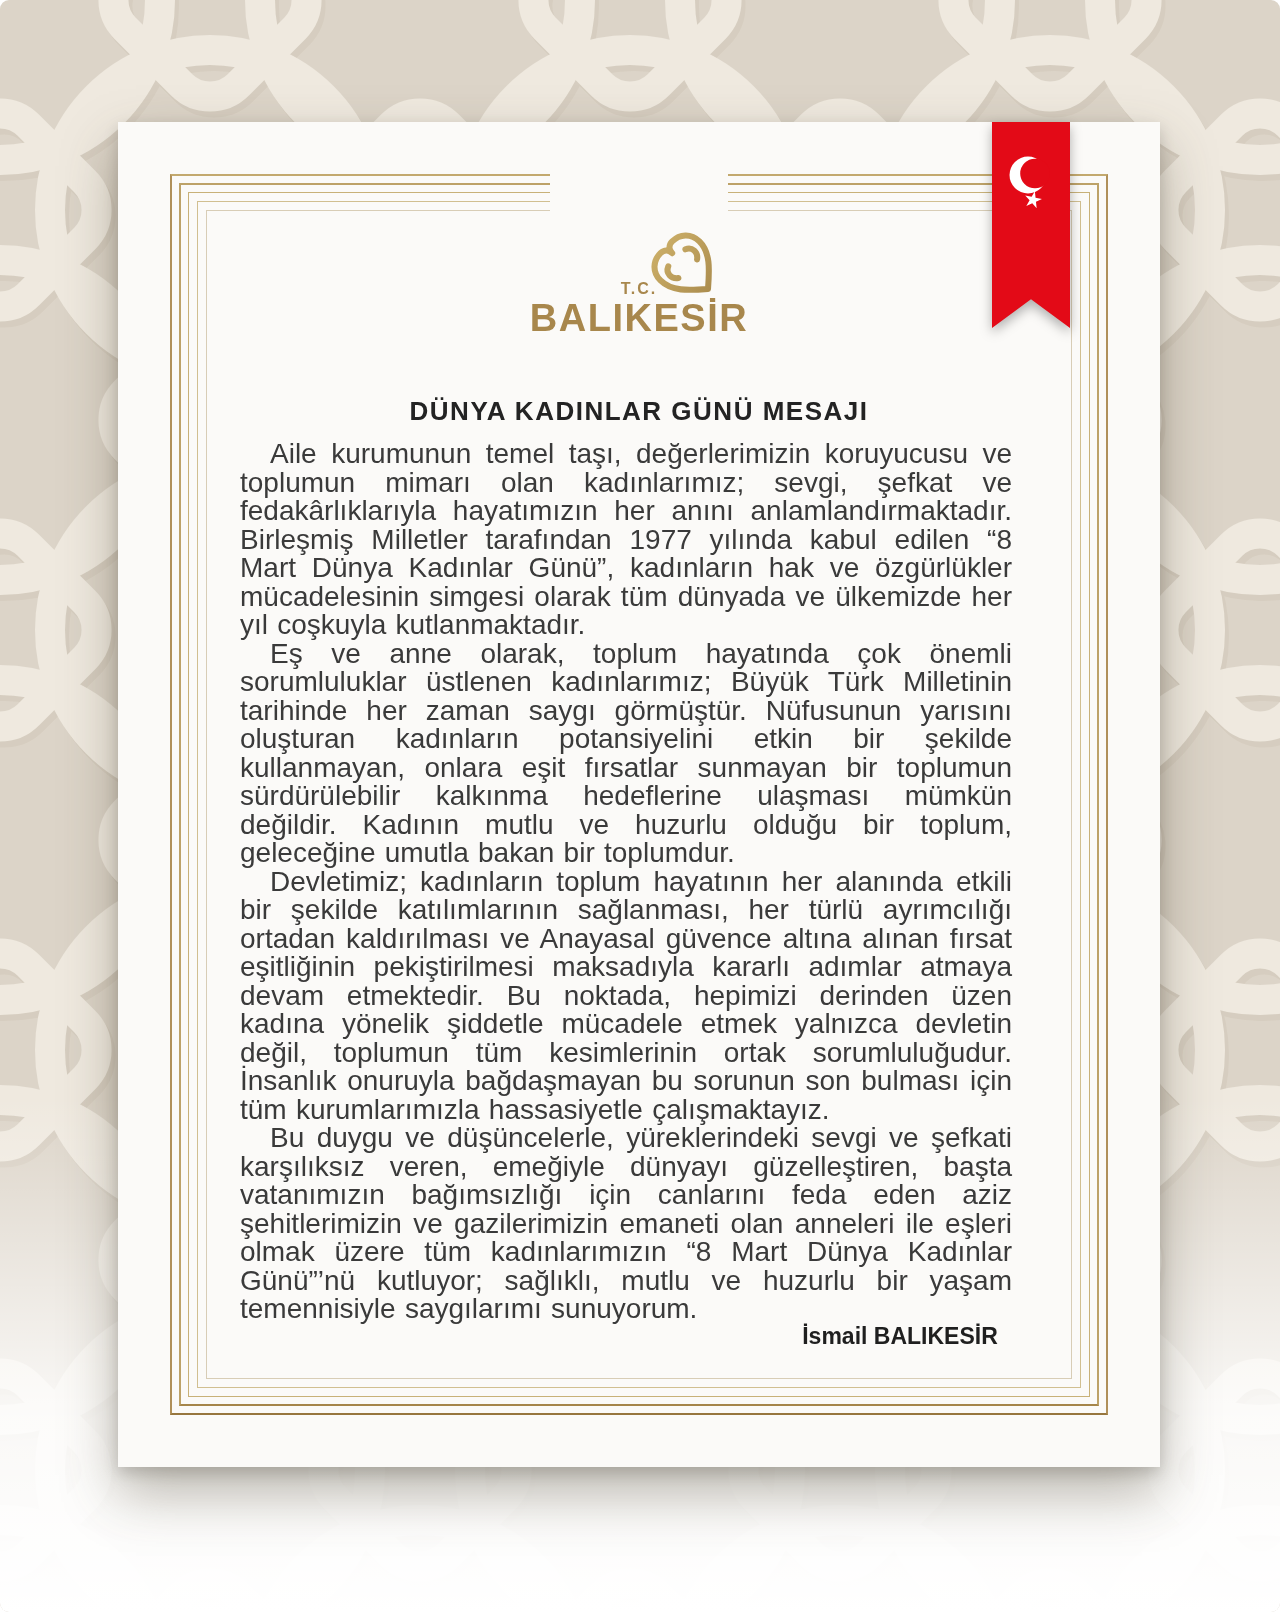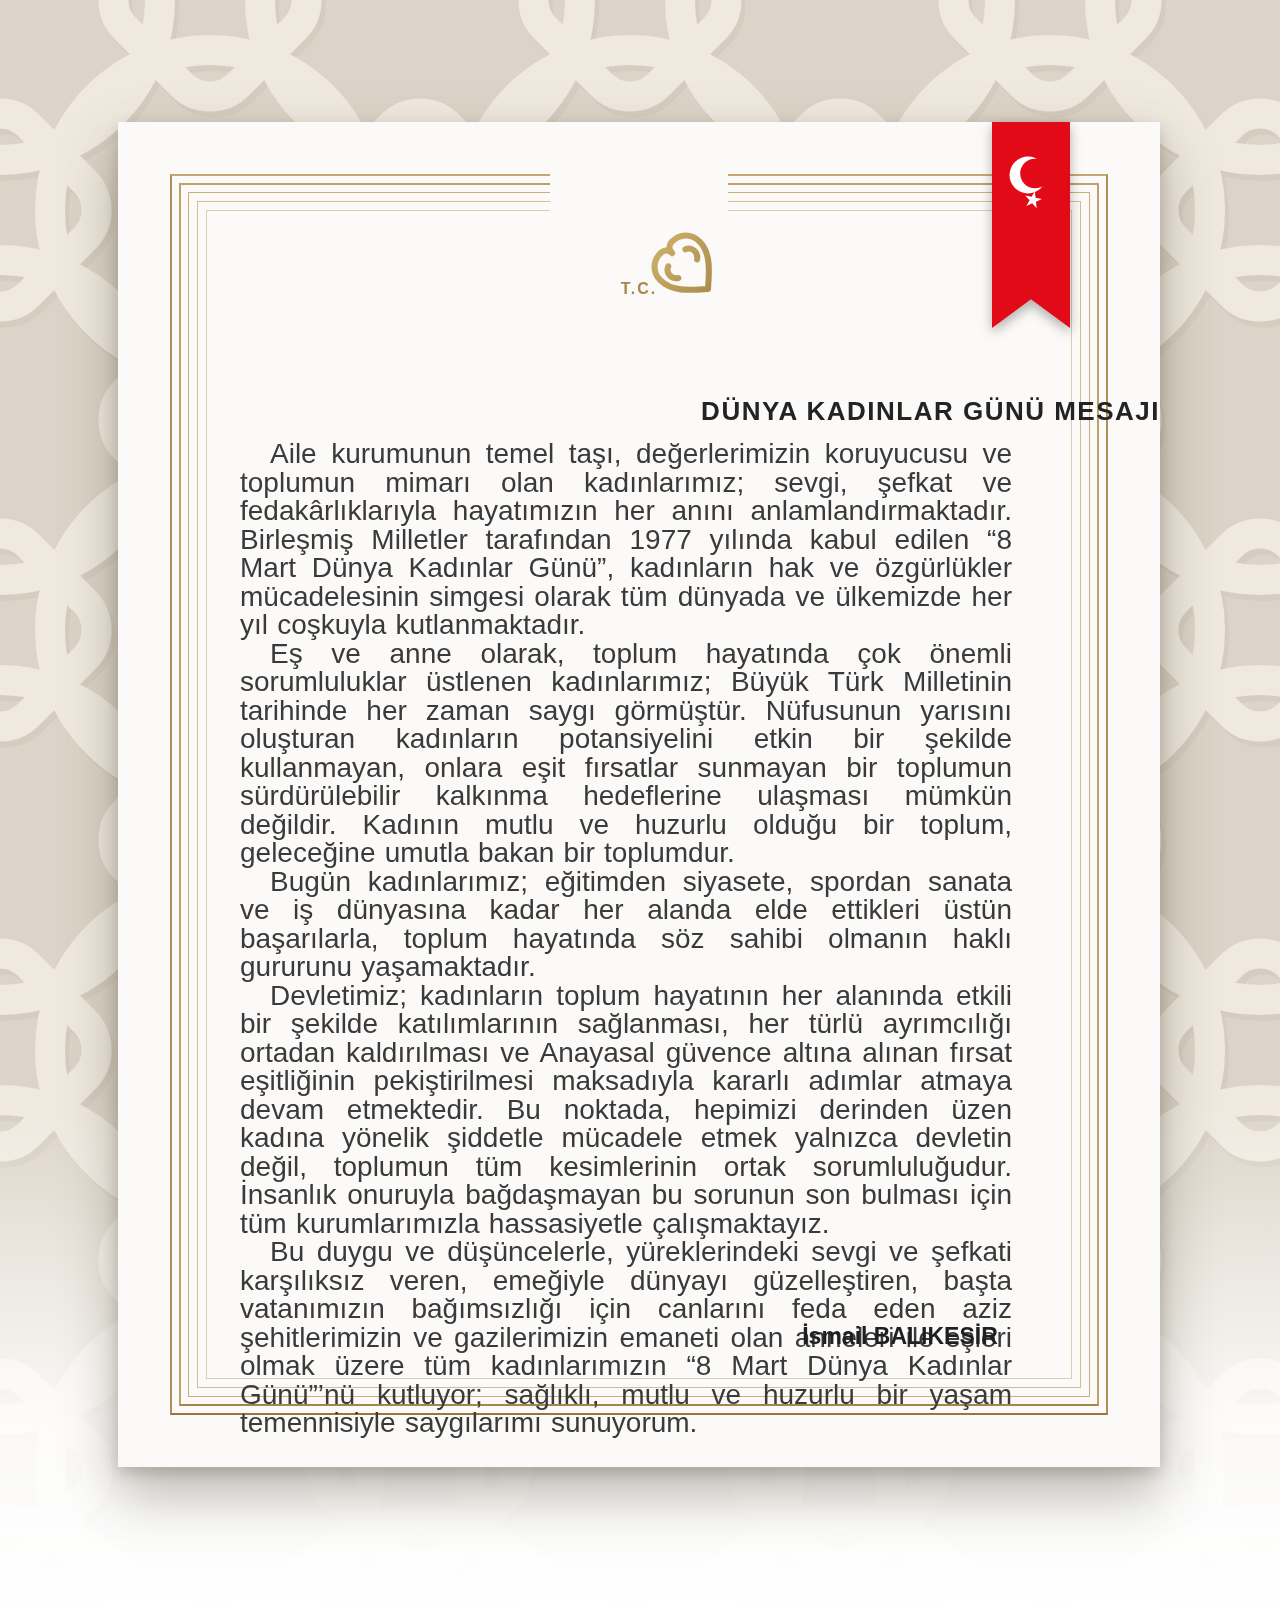--- a/index.html
+++ b/index.html
@@ -3,20 +3,21 @@
 <meta charset="utf-8">
 <style>
   * { box-sizing: border-box; }
   html,body { margin:0; padding:0; }
   .page {
     position: relative;
     width: 1280px; height: 1612px;
     overflow: hidden;
     background: #dcd4c8;
     font-family: "Liberation Sans", sans-serif;
+    border-radius: 9px;
   }
   .bg-pattern { position:absolute; left:0; top:0; }
   .bg-fade {
     position:absolute; inset:0; pointer-events:none;
     background: linear-gradient(to bottom, rgba(255,255,255,0) 68%, rgba(255,255,255,.85) 88%, #ffffff 100%);
   }
   .corner-knot {
     position:absolute; left:848px; top:1388px; width:832px; height:832px;
     filter: saturate(1.35) drop-shadow(-10px 12px 10px rgba(110,95,70,.45));
   }
@@ -37,21 +38,21 @@
   }
   .logo {
     position:absolute; top:22px; left:50%; transform:translateX(-50%);
     width:152px; height:152px;
   }
   .hdr { position:absolute; left:0; right:0; text-align:center; color:#a8874c; }
   .tc   { top:158px; font-size:16px; font-weight:bold; letter-spacing:2px; }
   .org  { top:175px; font-size:38px; font-weight:bold; letter-spacing:1.5px; }
   .unit { top:221px; font-size:21px; font-weight:bold; letter-spacing:7px; text-indent:7px; }
   .title {
-    position:absolute; top:274px; left:0; right:0; text-align:right;
+    position:absolute; top:274px; left:0; right:0; text-align:center;
     font-size:26px; font-weight:bold; letter-spacing:1.5px; color:#232323;
   }
   .body {
     position:absolute; top:318px; left:122px; right:148px;
     font-size:28px; line-height:28.5px; color:#3a3a3a; text-align:justify;
   }
   .body p { margin:0; text-indent:30px; word-spacing:1.5px; }
   .signature {
     position:absolute; top:1196px; left:614px; width:336px; text-align:center;
     font-size:23px; font-weight:bold; line-height:36px; color:#1f1f1f;
@@ -133,27 +134,27 @@
     <div class="frame f3"></div>
     <div class="frame f4"></div>
     <div class="frame f5"></div>
 
     <div class="logo-mask"></div>
     <svg class="logo" viewBox="-138 -138 276 276">
       <use href="#knot" stroke-width="11"></use>
     </svg>
 
     <div class="hdr tc">T.C.</div>
+    <div class="hdr org">BALIKESİR</div>
 
     <div class="title">DÜNYA KADINLAR GÜNÜ MESAJI</div>
 
     <div class="body">
       <p>Aile kurumunun temel taşı, değerlerimizin koruyucusu ve toplumun mimarı olan kadınlarımız; sevgi, şefkat ve fedakârlıklarıyla hayatımızın her anını anlamlandırmaktadır. Birleşmiş Milletler tarafından 1977 yılında kabul edilen “8 Mart Dünya Kadınlar Günü”, kadınların hak ve özgürlükler mücadelesinin simgesi olarak tüm dünyada ve ülkemizde her yıl coşkuyla kutlanmaktadır.</p>
       <p>Eş ve anne olarak, toplum hayatında çok önemli sorumluluklar üstlenen kadınlarımız; Büyük Türk Milletinin tarihinde her zaman saygı görmüştür. Nüfusunun yarısını oluşturan kadınların potansiyelini etkin bir şekilde kullanmayan, onlara eşit fırsatlar sunmayan bir toplumun sürdürülebilir kalkınma hedeflerine ulaşması mümkün değildir. Kadının mutlu ve huzurlu olduğu bir toplum, geleceğine umutla bakan bir toplumdur.</p>
-      <p>Bugün kadınlarımız; eğitimden siyasete, spordan sanata ve iş dünyasına kadar her alanda elde ettikleri üstün başarılarla, toplum hayatında söz sahibi olmanın haklı gururunu yaşamaktadır.</p>
       <p>Devletimiz; kadınların toplum hayatının her alanında etkili bir şekilde katılımlarının sağlanması, her türlü ayrımcılığı ortadan kaldırılması ve Anayasal güvence altına alınan fırsat eşitliğinin pekiştirilmesi maksadıyla kararlı adımlar atmaya devam etmektedir. Bu noktada, hepimizi derinden üzen kadına yönelik şiddetle mücadele etmek yalnızca devletin değil, toplumun tüm kesimlerinin ortak sorumluluğudur. İnsanlık onuruyla bağdaşmayan bu sorunun son bulması için tüm kurumlarımızla hassasiyetle çalışmaktayız.</p>
       <p>Bu duygu ve düşüncelerle, yüreklerindeki sevgi ve şefkati karşılıksız veren, emeğiyle dünyayı güzelleştiren, başta vatanımızın bağımsızlığı için canlarını feda eden aziz şehitlerimizin ve gazilerimizin emaneti olan anneleri ile eşleri olmak üzere tüm kadınlarımızın “8 Mart Dünya Kadınlar Günü”’nü kutluyor; sağlıklı, mutlu ve huzurlu bir yaşam temennisiyle saygılarımı sunuyorum.</p>
     </div>
 
     <div class="signature">
       <div>İsmail BALIKESİR</div>
     </div>
 
     <div class="flag">
       <svg width="78" height="206" viewBox="0 0 78 206">

